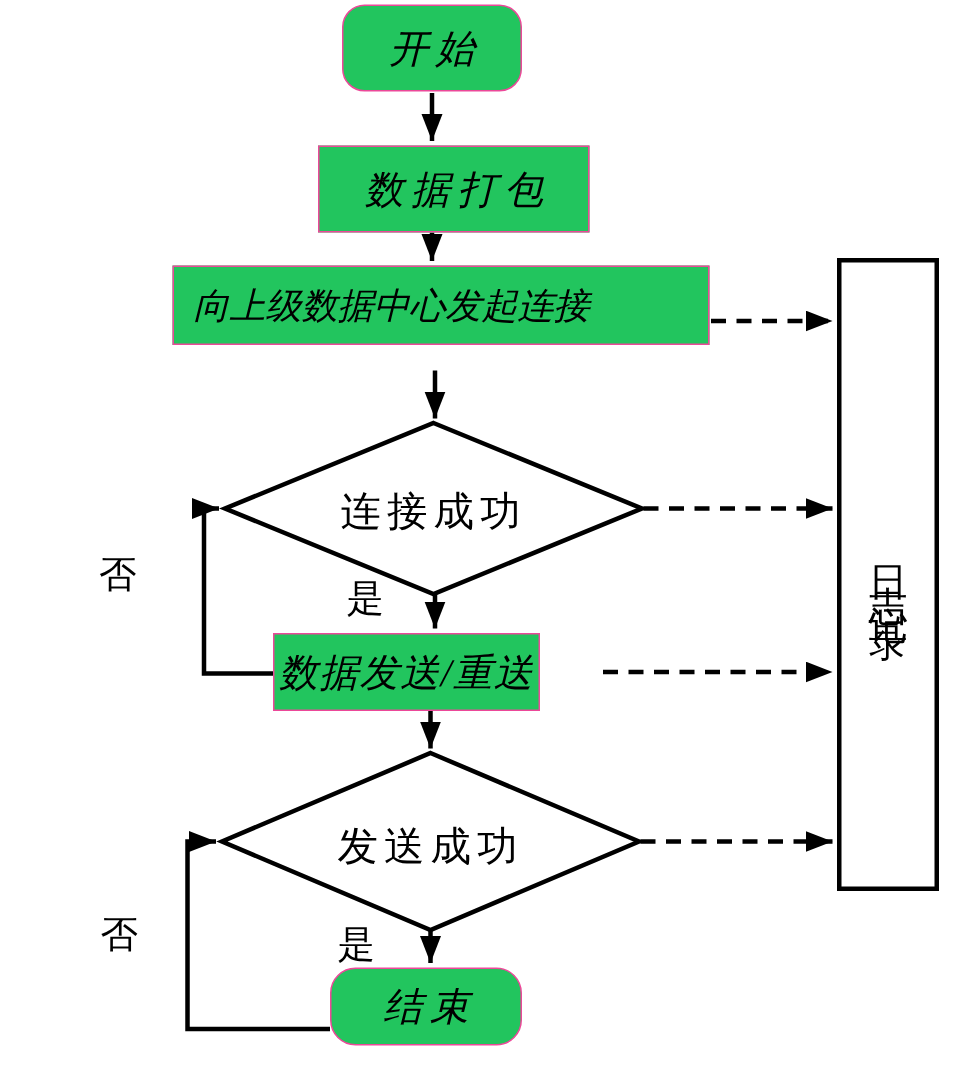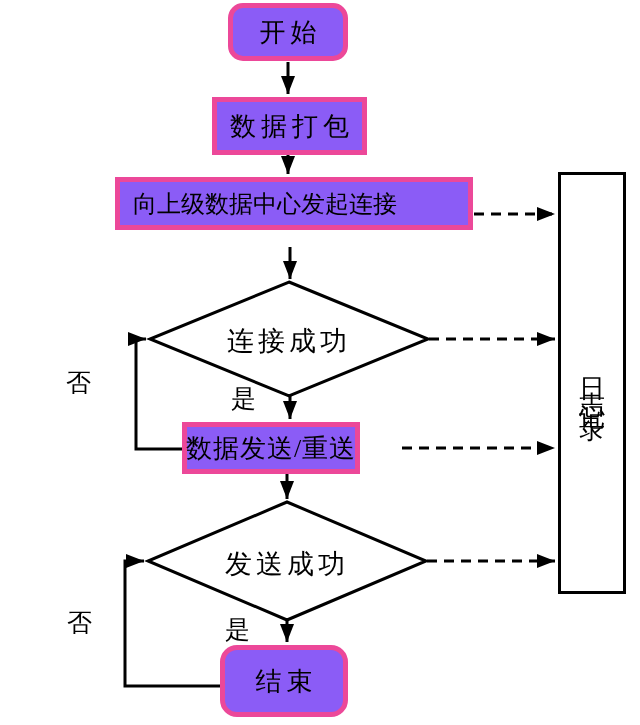--- a/index.html
+++ b/index.html
@@ -19,29 +19,30 @@
   .connector-layer {
     position: absolute;
     left: 0;
     top: 0;
     width: 640px;
     height: 725px;
   }
   .node {
     position: absolute;
     box-sizing: border-box;
-    border: 5px solid #ec4899;
-    background: #8b5cf6;
+    border: 1px solid #ec4899;
+    background: #22c55e;
     display: flex;
     align-items: center;
     justify-content: center;
     font-size: 26px;
     letter-spacing: 5px;
     text-indent: 5px; 
     white-space: nowrap;
+    font-style: italic;
   }
   .node.rounded { border-radius: 15px; }
   .node.left-align {
     justify-content: flex-start;
     padding-left: 13px;
     font-size: 24px;
     letter-spacing: 0;
     text-indent: 0;
   }
   .node.send-box {
@@ -106,37 +107,37 @@
     <line x1="427" y1="561" x2="555" y2="561" stroke="#000" stroke-width="3" stroke-dasharray="10 7" marker-end="url(#arr)"></line>
 
     <polygon points="289,282 428,339 289,396 150,339" fill="#ffffff" stroke="#000000" stroke-width="3"></polygon>
     <polygon points="287,502 426,561 287,620 148,561" fill="#ffffff" stroke="#000000" stroke-width="3"></polygon>
   </svg>
 
   <div class="node rounded" style="left:228px; top:3px; width:120px; height:58px;">
     <span>开始</span>
   </div>
 
-  <div class="node" style="left:212px; top:97px; width:155px; height:58px;text-align:right;">
+  <div class="node" style="left:212px; top:97px; width:181px; height:58px;text-align:right;">
     <span>数据打包</span>
   </div>
 
   <div class="node left-align" style="left:115px; top:177px; width:358px; height:53px;">
     <span>向上级数据中心发起连接</span>
   </div>
 
   <div class="diamond-label" style="left:189px; top:323px;">连接成功</div>
 
   <div class="node send-box" style="left:182px; top:422px; width:178px; height:52px;">
     <span>数据发送/重送</span>
   </div>
 
   <div class="diamond-label" style="left:187px; top:546px;">发送成功</div>
 
-  <div class="node rounded" style="left:220px; top:645px; width:128px; height:72px; border-radius:17px;">
+  <div class="node rounded" style="left:220px; top:645px; width:128px; height:52px; border-radius:17px;">
     <span>结束</span>
   </div>
 
   <div class="log-box" style="left:558px; top:172px; width:68px; height:422px;">
     <span class="vtext">日志记录</span>
   </div>
 
   <div class="edge-label" style="left:66px; top:366px;">否</div>
   <div class="edge-label" style="left:231px; top:382px;">是</div>
   <div class="edge-label" style="left:67px; top:606px;">否</div>

